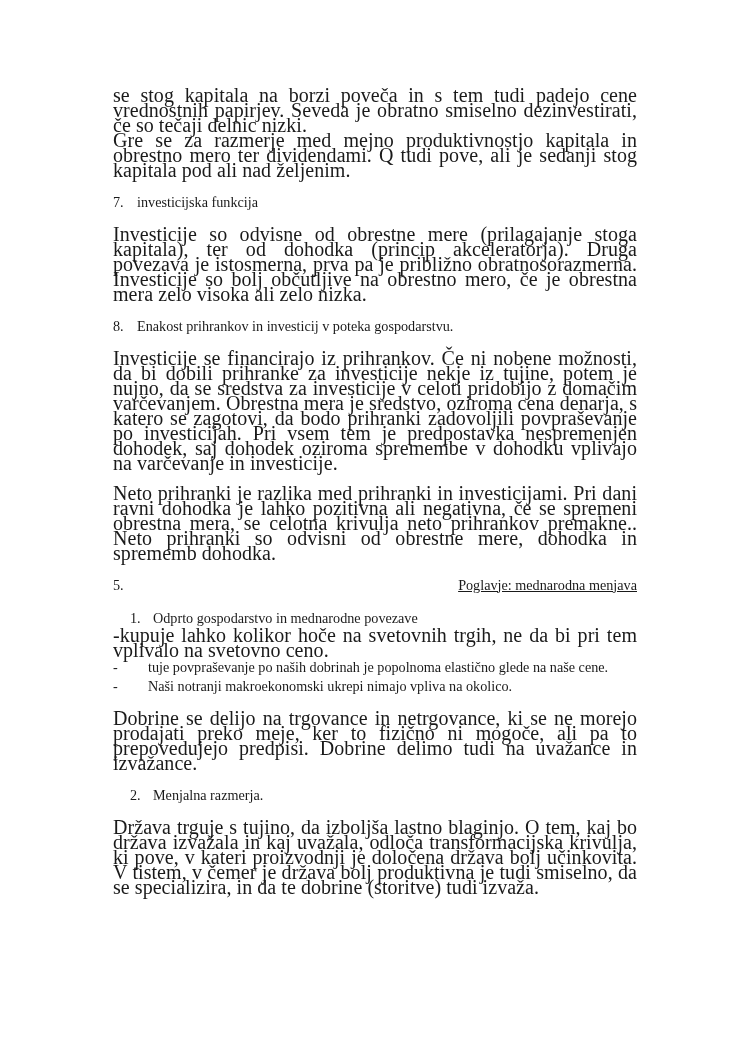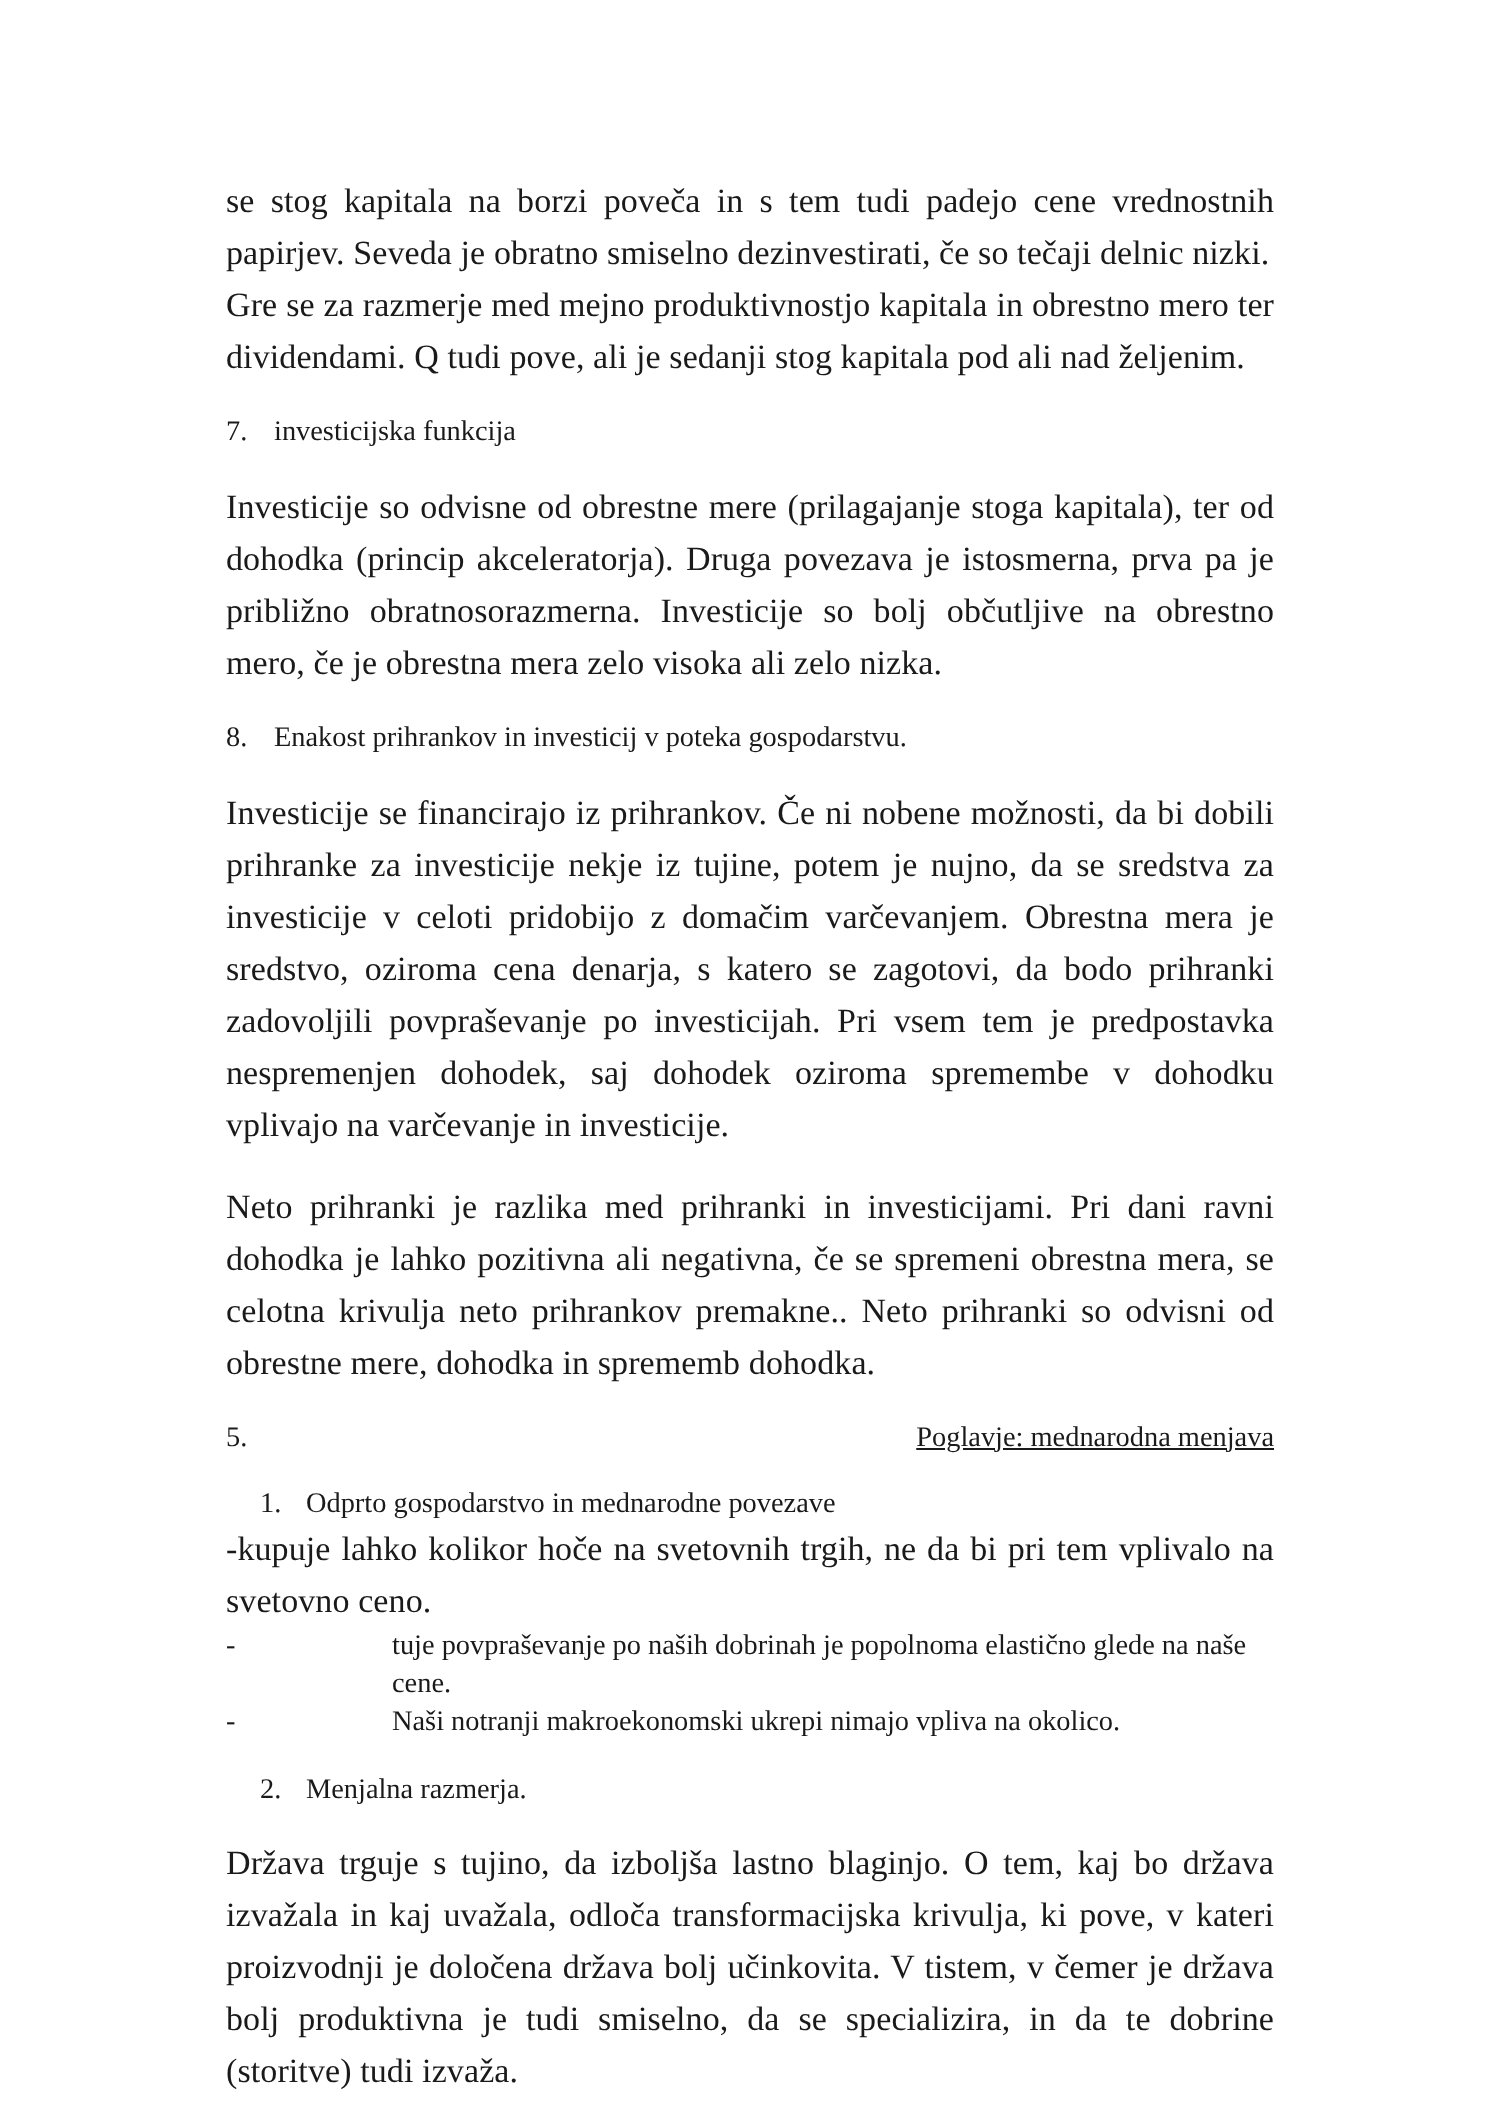--- a/index.html
+++ b/index.html
@@ -16,22 +16,22 @@
   }
   .page {
     box-sizing: border-box;
     width: 750px;
     height: 1061px;
     padding: 88px 113px 0 113px;
     background: #ffffff;
   }
   .para {
     margin: 0;
-    font-size: 17px;
-    line-height: 26px;
+    font-size: 20px;
+    line-height: 15px;
     text-align: justify;
     letter-spacing: 0.05px;
   }
   .gap {
     margin-top: 15px;
   }
   .heading {
     display: flex;
     font-size: 14.2px;
     line-height: 18.8px;
@@ -58,21 +58,20 @@
     font-size: 14.2px;
     line-height: 18.8px;
   }
   .dash-item .dash {
     flex: none;
     width: 35px;
   }
   .dash-item .dtext {
     flex: 1;
     text-align: left;
-    margin-left: 48px;
   }
 </style>
 </head>
 <body>
 
 <div class="page">
 
   <p class="para">se stog kapitala na borzi poveča in s tem tudi padejo cene vrednostnih papirjev. Seveda je obratno smiselno dezinvestirati, če so tečaji delnic nizki.</p>
 
   <p class="para">Gre se za razmerje med mejno produktivnostjo kapitala in obrestno mero ter dividendami. Q tudi pove, ali je sedanji stog kapitala pod ali nad željenim.</p>
@@ -109,20 +108,21 @@
   <div class="dash-item">
     <span class="dash">-</span>
     <span class="dtext">tuje povpraševanje po naših dobrinah je popolnoma elastično glede na naše cene.</span>
   </div>
 
   <div class="dash-item">
     <span class="dash">-</span>
     <span class="dtext">Naši notranji makroekonomski ukrepi nimajo vpliva na okolico.</span>
   </div>
 
+  <p class="para gap">Dobrine se delijo na trgovance in netrgovance, ki se ne morejo prodajati preko meje, ker to fizično ni mogoče, ali pa to prepovedujejo predpisi. Dobrine delimo tudi na uvažance in izvažance.</p>
 
   <div class="heading gap sub">
     <span class="num">2.</span>
     <span class="htext">Menjalna razmerja.</span>
   </div>
 
   <p class="para gap">Država trguje s tujino, da izboljša lastno blaginjo. O tem, kaj bo država izvažala in kaj uvažala, odloča transformacijska krivulja, ki pove, v kateri proizvodnji je določena država bolj učinkovita. V tistem, v čemer je država bolj produktivna je tudi smiselno, da se specializira, in da te dobrine (storitve) tudi izvaža.</p>
 
 </div>
 

